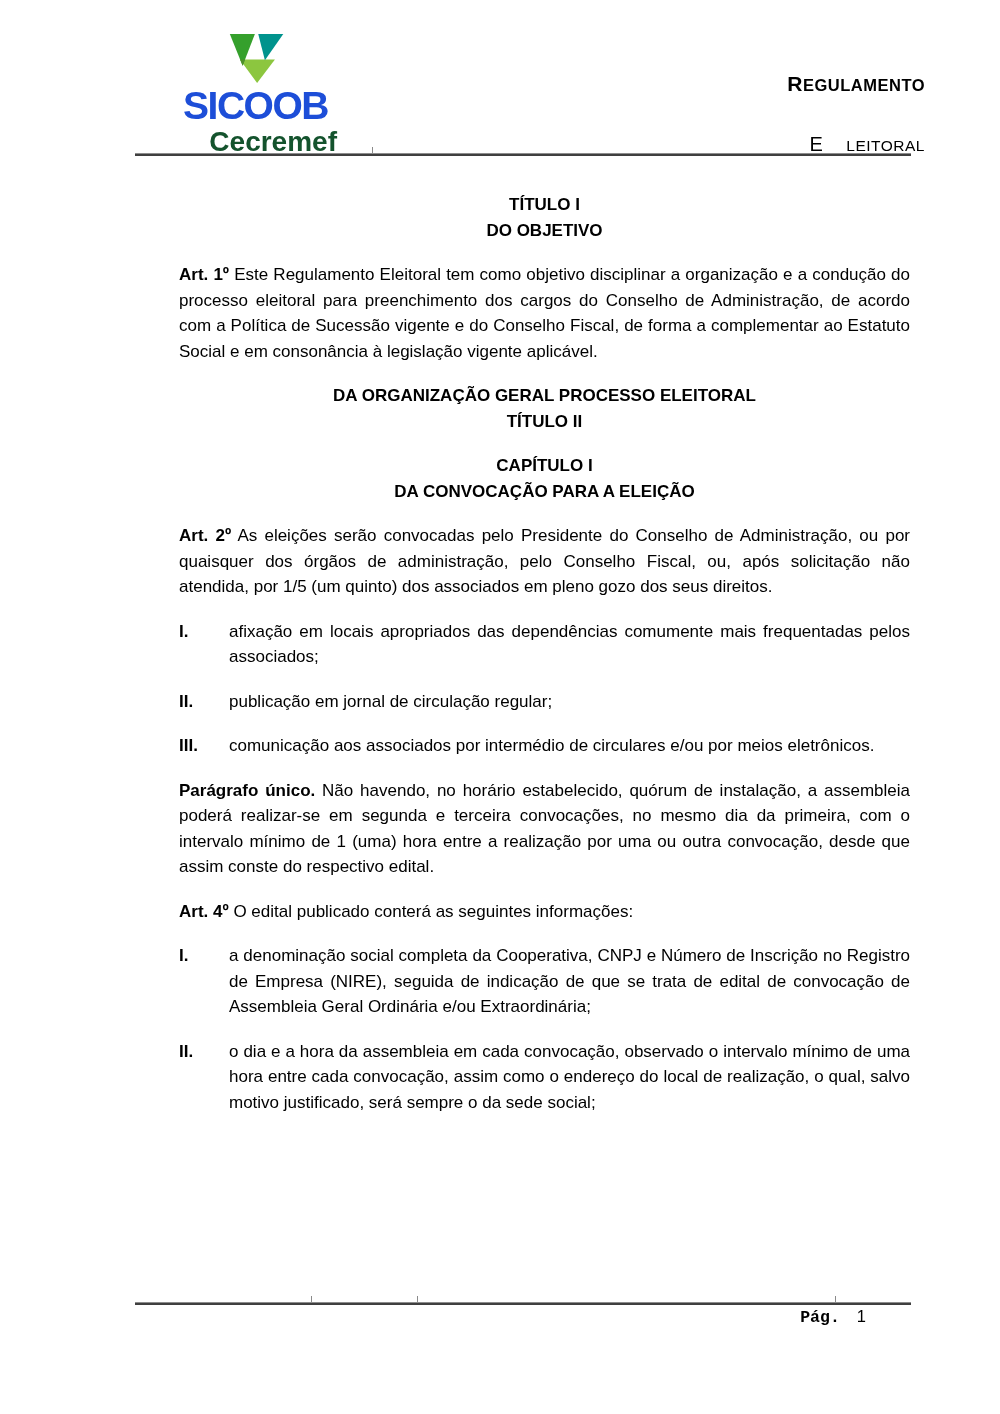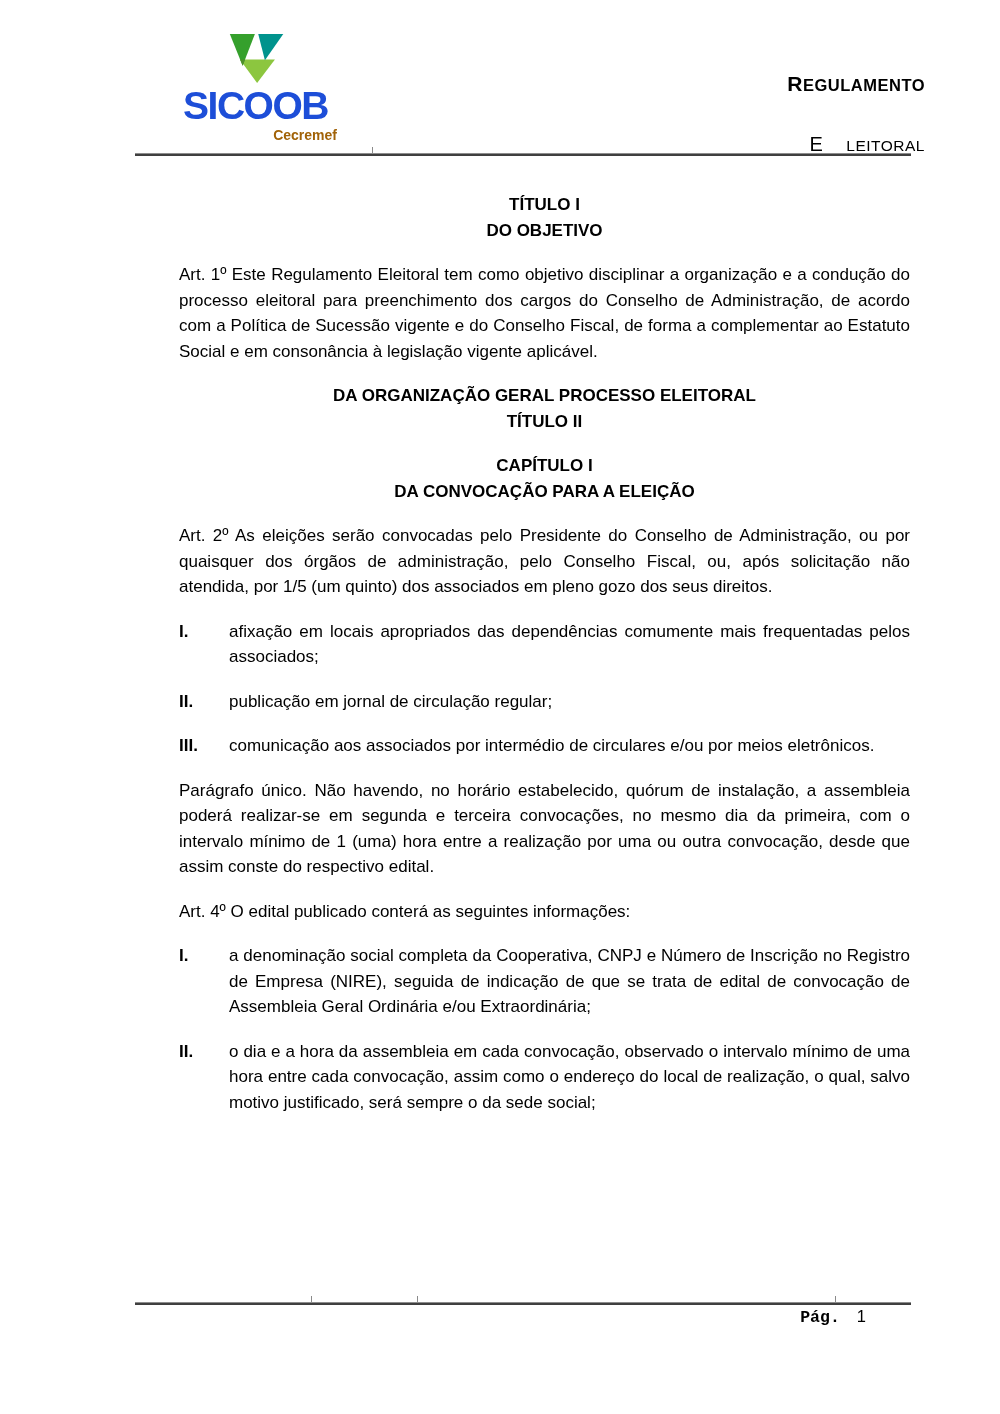--- a/index.html
+++ b/index.html
@@ -11,21 +11,21 @@
   .page { position:absolute; inset:0; background:#fff; overflow:hidden; }
 
   
   .logo { position:absolute; left:173px; top:34px; width:165px; }
   .logo-mark { display:block; margin:0 auto; width:56px; height:49px; }
   .brand {
     font-weight:bold; font-size:39px; letter-spacing:-1.5px;
     color:#1d4ed8; text-align:center; line-height:1; margin-top:3px;
   }
   .subbrand {
-    font-weight:bold; font-size:14px; color:#a16207;
+    font-weight:bold; font-size:28px; color:#14532d;
     text-align:right; line-height:1; margin-top:3px; padding-right:1px;
   }
 
   .doc-titles { position:absolute; left:372px; top:72px; width:553px; text-align:right; }
   .doc-title { font-weight:bold; letter-spacing:.5px; line-height:24px; }
   .doc-title .lead { font-size:21px; }
   .doc-title .rest { font-size:16.5px; }
   .doc-subtitle { margin-top:34px; letter-spacing:.5px; line-height:24px; }
   .doc-subtitle .lead { font-size:20px; }
   .doc-subtitle .rest { font-size:15.5px;margin-left:23px; }
@@ -41,21 +41,21 @@
 
   
   .content {
     position:absolute; left:140px; top:192px; width:770px;
     font-size:17px; line-height:25.5px;
   }
   .content > * { margin-bottom:19px;margin-left:39px; }
   .content > *:last-child { margin-bottom:0; }
   .heading { text-align:center; font-weight:bold; }
   .para { text-align:justify; }
-  .para strong { font-weight:normal; }
+  .para strong { font-weight:bold; }
   .list-item { display:flex; }
   .numeral { flex:0 0 50px; font-weight:bold; }
   .item-text { flex:1 1 auto; text-align:justify; }
 
   
   .pag { position:absolute; top:1307px; left:135px; width:731px; text-align:right; font-size:16.5px; }
   .pag strong { font-weight:bold;font-family:Liberation Mono, monospace; }
   .pag .pagnum { margin-left:17px; }
 </style>
 </head>

